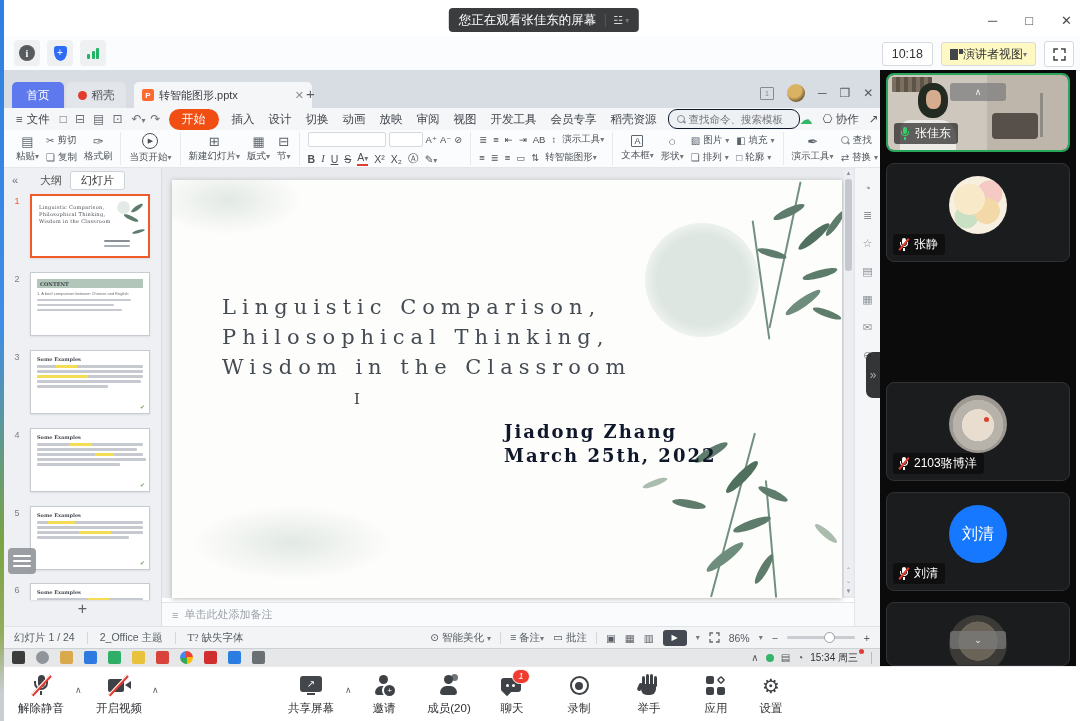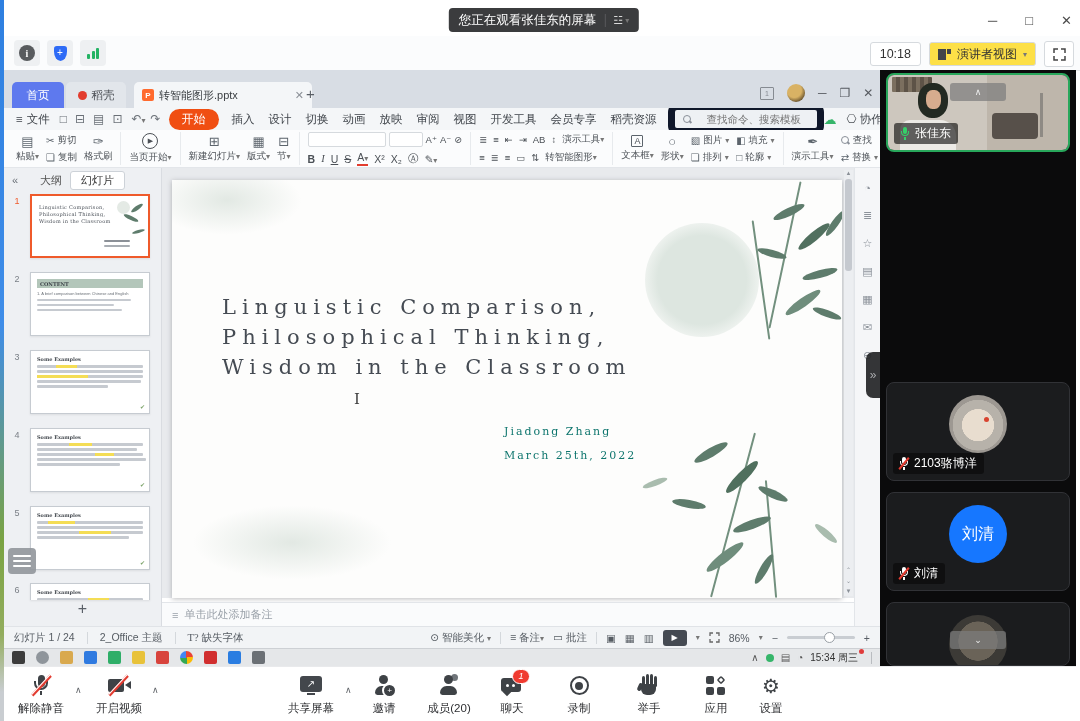--- a/index.html
+++ b/index.html
@@ -16,21 +16,21 @@
   
   .meetbar{position:absolute;left:0;top:36px;width:100%;height:34px;background:#fbfcfd;border-bottom:1px solid #e8eaec}
   .mb-left{position:absolute;left:10px;top:4px;display:flex;gap:7px}
   .mb-btn{width:26px;height:26px;border-radius:4px;background:#eef0f2;display:grid;place-items:center}
   .ic-info{width:16px;height:16px;border-radius:50%;background:#585b5e;color:#fff;font-size:10px;font-weight:bold;display:grid;place-items:center;font-family:"Liberation Serif",serif}
   .ic-shield{width:13px;height:15px;background:#2e6bf6;border-radius:3px 3px 7px 7px/3px 3px 10px 10px;display:grid;place-items:center;color:#fff;font-size:10px;line-height:10px}
   .ic-signal{display:flex;align-items:flex-end;gap:1.5px}
   .ic-signal i{display:block;width:3px;background:#24b364;border-radius:1px}
   .mb-right{position:absolute;right:10px;top:5px;display:flex;gap:8px;align-items:center}
   .time-box{height:22px;border:1px solid #d6dade;border-radius:3px;padding:0 9px;font-size:12.5px;color:#333;display:flex;align-items:center;background:#fff}
-  .view-box{height:22px;border:1px solid #d6dade;border-radius:3px;padding:0 8px;font-size:12px;color:#333;display:flex;align-items:center;gap:6px;background:#fde047}
+  .view-box{height:22px;border:1px solid #d6dade;border-radius:3px;padding:0 8px;font-size:12px;color:#333;display:flex;align-items:center;background:#fef9c3}
   .vm-ic{position:relative;width:13px;height:11px}
   .vm-ic i{position:absolute;background:#424549}
   .crt{font-size:8px;color:#777;font-style:normal;font-weight:normal}
   .fs-box{width:28px;height:24px;border:1px solid #d6dade;border-radius:3px;display:grid;place-items:center;background:#fff}
   
   .tabbar{position:absolute;left:0;top:70px;width:876px;height:38px;background:#d8dde4}
   .tab{position:absolute;top:12px;height:26px;border-radius:5px 5px 0 0;font-size:11.5px;display:flex;align-items:center;justify-content:center;gap:5px}
   .tab-home{left:8px;width:52px;background:#5e79ee;color:#fff}
   .tab-docer{left:62px;width:60px;background:#e2e6eb;color:#4a4e54}
   .docer-dot{width:9px;height:9px;border-radius:50%;background:#e23c2e}
@@ -41,21 +41,21 @@
   .tb-right{position:absolute;left:756px;top:12px;display:flex;gap:13px;align-items:center;height:22px;color:#55595f;font-size:12px}
   .tb-box{width:12px;height:11px;border:1px solid #868b92;border-radius:1px;font-size:7px;display:grid;place-items:center;color:#868b92}
   .tb-ava{width:18px;height:18px;border-radius:50%;background:radial-gradient(circle at 40% 35%,#d9b264 0 45%,#6b5530 75%)}
   
   .menubar{position:absolute;left:0;top:108px;width:876px;height:22px;background:#f4f6f8;display:flex;align-items:center;font-size:11.5px;color:#3f444a;overflow:hidden;white-space:nowrap}
   .mb-file{display:flex;gap:4px;align-items:center;margin-left:12px}
   .qicons{display:flex;gap:8px;margin-left:10px;font-size:12px;color:#6a7077}
   .undoredo{display:flex;gap:5px;margin-left:9px;font-size:12px;color:#6a7077}
   .pill-start{background:#f04e12;color:#fff;border-radius:11px;padding:2px 13px;font-size:12px;margin:0 6px 0 8px}
   .mi{margin:8px 7px}
-  .msearch{margin-left:4px;width:132px;height:18px;border:7px solid #0f172a;background:#eef1f4;border-radius:9px;display:flex;align-items:center;gap:13px;padding:0 8px;flex-shrink:1}
+  .msearch{margin-left:4px;width:132px;height:18px;border:1px solid #0f172a;background:#eef1f4;border-radius:9px;display:flex;align-items:center;gap:1px;padding:0 8px;flex-shrink:1}
   .msearch input{border:none;background:transparent;outline:none;font-size:10.5px;color:#9aa1a8;width:100px}
   .mg{position:relative;width:9px;height:9px;flex:none}
   .mg::before{content:"";position:absolute;left:0;top:0;width:6px;height:6px;border:1.5px solid #8a9099;border-radius:50%}
   .mg::after{content:"";position:absolute;left:6.5px;top:6.5px;width:3px;height:1.5px;background:#8a9099;transform:rotate(45deg)}
   .mright{margin-left:auto;display:flex;gap:10px;align-items:center;padding-right:10px;font-size:11.5px;color:#4a4f55}
   .cloud{color:#35b56a;font-size:13px}
   
   .ribbon{position:absolute;left:0;top:130px;width:876px;height:38px;background:#fbfcfd;border-bottom:1px solid #e3e6ea;display:flex;align-items:stretch;padding:2px 0 2px 4px;box-sizing:border-box;color:#4b5056;overflow:hidden}
   .rg{display:flex;align-items:center;gap:7px;padding:0 8px;border-right:1px solid #e7eaed;flex:none}
   .rb{display:flex;flex-direction:column;align-items:center;justify-content:center;font-size:9.5px;gap:2px;color:#4b5056;text-align:center}
@@ -80,21 +80,21 @@
   .bar{height:2.5px;background:#c6cad0;margin:2.5px 6px;border-radius:1px;position:relative}
   .hl{position:absolute;top:0;height:100%;background:#f4dd55}
   .m-extitle{margin:5px 6px 3px 6px;font-size:5px;font-weight:bold;color:#474c52;font-family:"DejaVu Serif",serif}
   .leafmini{position:absolute;right:4px;bottom:3px;color:#7aa267;font-size:6px}
   .tp-add{position:absolute;left:50%;top:434px;transform:translateX(-50%);font-size:16px;color:#5a6068;line-height:14px}
   
   .canvas{position:absolute;left:158px;top:168px;width:692px;height:430px;background:#e8eaed}
   .slide{position:absolute;left:168px;top:180px;width:670px;height:418px;background:#fdfdfc;box-shadow:0 1px 5px rgba(60,64,70,.35);overflow:hidden}
   .s-title{position:absolute;left:50px;top:112px;font-family:"DejaVu Serif","Liberation Serif",serif;font-size:21px;letter-spacing:6px;color:#454b53;line-height:30px;white-space:nowrap}
   .s-cursor{position:absolute;left:182px;top:210px;font-family:"DejaVu Serif",serif;font-size:15px;color:#3c3c3c}
-  .s-auth{position:absolute;left:332px;top:240px;font-family:"DejaVu Serif","Liberation Serif",serif;font-weight:normal;font-size:11px;letter-spacing:2px;color:#0f766e;line-height:24px;white-space:nowrap}
+  .s-auth{position:absolute;left:332px;top:240px;font-family:"DejaVu Serif","Liberation Serif",serif;font-weight:bold;font-size:18px;letter-spacing:2px;color:#0f172a;line-height:24px;white-space:nowrap}
   .s-moon{position:absolute;left:473px;top:43px;width:114px;height:114px;border-radius:50%;background:radial-gradient(circle,#dde6e0 55%,rgba(221,230,224,.25) 78%,rgba(221,230,224,0) 100%)}
   .leaf{position:absolute;background:#5e7c6c;border-radius:50%}
   .stem{position:absolute;width:2px;background:#72907e;border-radius:1px}
   .wash{position:absolute;background:radial-gradient(ellipse,rgba(208,219,211,.6),transparent 70%)}
   .vsb{position:absolute;left:840px;top:170px;width:9px;height:426px;background:#eceef1;display:flex;flex-direction:column;align-items:center;font-size:6px;color:#8a9097}
   .vsb .thmb{width:7px;height:92px;background:#c5c9cf;border-radius:3px;margin-top:3px}
   .vsb .btm{margin-top:auto;display:flex;flex-direction:column;gap:4px;align-items:center;padding-bottom:2px}
   
   .sidestrip{position:absolute;left:850px;top:168px;width:26px;height:458px;background:#f5f6f8;border-left:1px solid #e2e5e9;display:flex;flex-direction:column;align-items:center;padding-top:14px;gap:15px;font-size:11px;color:#8d939b;box-sizing:border-box}
   .notesbar{position:absolute;left:158px;top:602px;width:692px;height:24px;background:#fafbfc;border-top:1px solid #e2e5e9;display:flex;align-items:center;padding:0 10px;font-size:11px;color:#9aa1a9;gap:6px;box-sizing:border-box}
@@ -657,20 +657,33 @@
             <div class="chip">
               <span class="cm live">
                 <i class="cap"></i>
                 <i class="arc"></i>
                 <i class="stm"></i>
               </span>
               <span>张佳东</span>
             </div>
           </div>
     </div>
+    <div class="tile" style="top:93px;height:99px">
+      <div class="avatar av2"></div>
+      <div class="labelrow">
+            <div class="chip">
+              <span class="cm muted">
+                <i class="cap"></i>
+                <i class="arc"></i>
+                <i class="stm"></i>
+              </span>
+              <span>张静</span>
+            </div>
+          </div>
+    </div>
     <div class="tile" style="top:312px;height:99px">
       <div class="avatar av4"></div>
       <div class="labelrow">
             <div class="chip">
               <span class="cm muted">
                 <i class="cap"></i>
                 <i class="arc"></i>
                 <i class="stm"></i>
               </span>
               <span>2103骆博洋</span>

